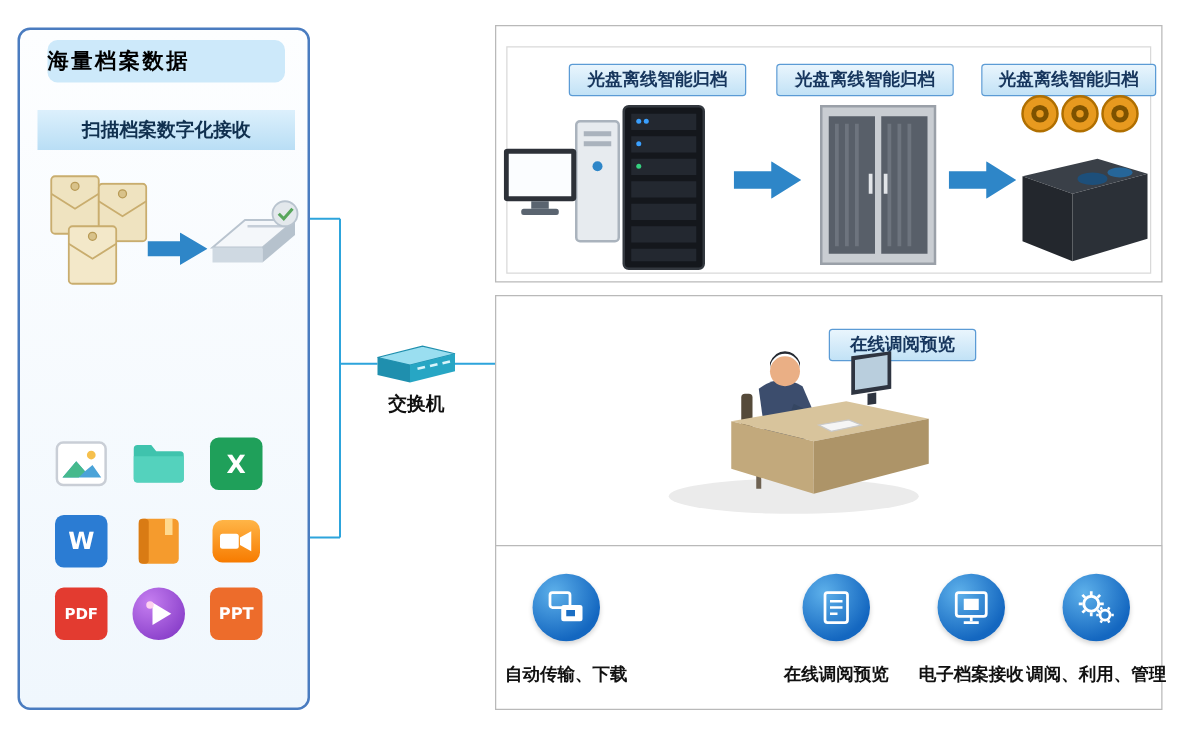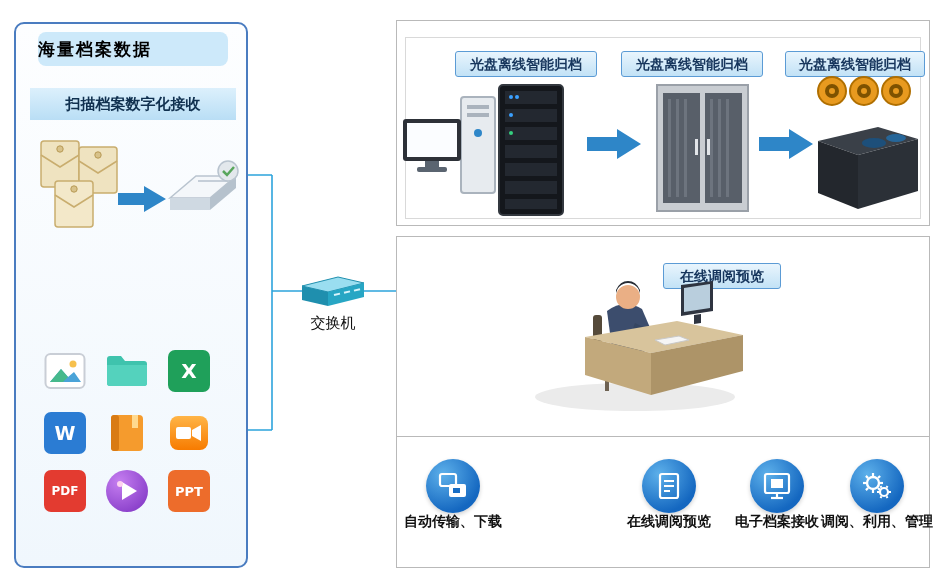--- a/index.html
+++ b/index.html
@@ -29,29 +29,29 @@
   
   .panel{position:absolute;background:#fff;border:1px solid #b9b9b9}
   .inner-box{position:absolute;left:8px;top:16px;width:516px;height:182px;border:1px solid #d9d9d9}
   .pill{position:absolute;height:26px;line-height:24px;text-align:center;
     background:linear-gradient(180deg,#e9f5fd 0%,#c2e2f6 100%);
     border:1px solid #5b9bd5;border-radius:3px;
     font-size:14px;font-weight:bold;color:#17365d}
 
   
   .switch-label{position:absolute;left:294px;top:314px;width:78px;text-align:center;
-    font-size:15px;font-weight:normal;color:#111}
+    font-size:15px;font-weight:bold;color:#111}
 
   
   .feature{position:absolute;top:22px;width:112px;text-align:center}
   .fcircle{width:54px;height:54px;margin:0 auto;border-radius:50%;
     background:radial-gradient(circle at 32% 28%,#5db0ea 0%,#1467c0 72%);
     display:flex;align-items:center;justify-content:center;
     box-shadow:0 2px 4px rgba(0,0,0,.18)}
-  .flabel{margin-top:0;font-size:14px;font-weight:600;color:#111;white-space:nowrap}
+  .flabel{margin-top:18px;font-size:14px;font-weight:600;color:#111;white-space:nowrap}
 </style>
 </head>
 <body>
 
 <div class="canvas">
 
   <div class="left-panel">
     <div class="lp-header">海量档案数据</div>
 
     <div class="section-label" style="top:64px">扫描档案数字化接收</div>

